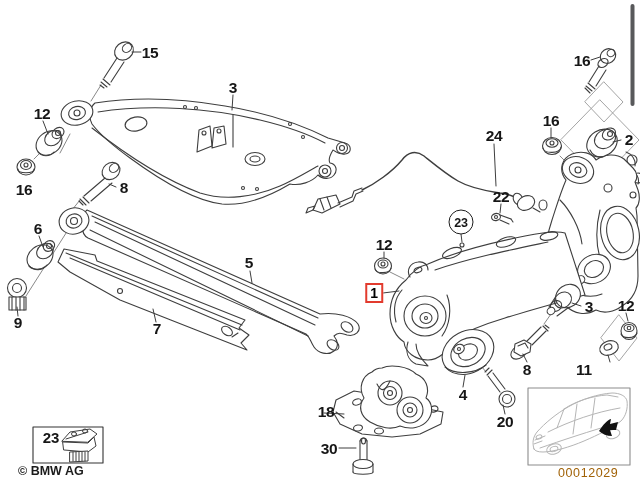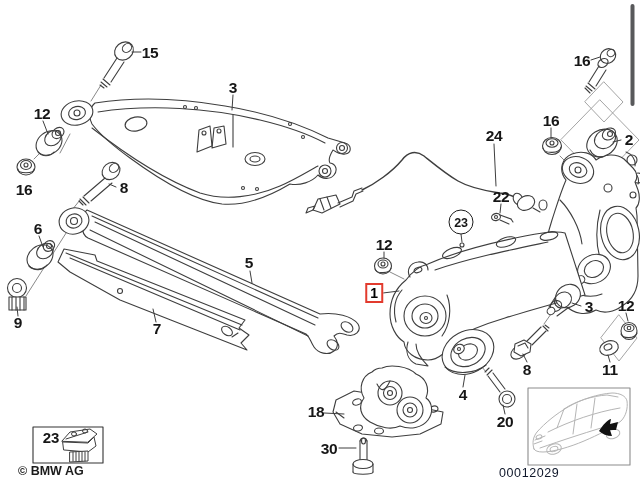--- a/index.html
+++ b/index.html
@@ -11,22 +11,22 @@
            letter-spacing:-0.3px;white-space:nowrap;cursor:default;}
   .callout.circ{width:23px;height:23px;border:1.6px solid #1d1d1d;border-radius:50%;
            display:flex;align-items:center;justify-content:center;font-size:12.5px;
            background:#fff;}
   .callout.sel{border:2px solid #e23b2e;background:#fff;padding:0 3px;
            font-size:14px;line-height:16px;color:#000;}
   .legend-label{position:absolute;transform:translate(-50%,-50%);
            font:700 15px "Liberation Sans",sans-serif;color:#161616;}
   .copyright{position:absolute;left:18px;top:464px;
            font:700 12.5px "Liberation Sans",sans-serif;color:#1b1b1b;}
-  .imgnum{position:absolute;left:499px;top:466px;
-           font:400 12.5px "Liberation Sans",sans-serif;color:#0f172a;letter-spacing:.6px;}
+  .imgnum{position:absolute;left:558px;top:466px;
+           font:400 12.5px "Liberation Sans",sans-serif;color:#a16207;letter-spacing:.6px;}
 </style>
 </head>
 <body>
 
 <div id="stage">
 
 <svg id="art" width="640" height="480" viewBox="0 0 640 480" fill="none" stroke="#3e3e3e" stroke-width="1.1" stroke-linecap="round" stroke-linejoin="round">
 
   <g stroke="#9a9a9a" stroke-width="0.9">
     <polygon points="604,82 623,102 604,122 585,102"></polygon>
@@ -407,23 +407,23 @@
   <span class="callout" style="left:551px;top:121px">16</span>
   <span class="callout" style="left:494px;top:136px">24</span>
   <span class="callout" style="left:629px;top:140px">2</span>
   <span class="callout" style="left:501px;top:197px">22</span>
   <span class="callout circ" style="left:461px;top:222px">23</span>
   <span class="callout" style="left:384px;top:245px">12</span>
   <span class="callout sel" style="left:374px;top:293px">1</span>
   <span class="callout" style="left:589px;top:307px">3</span>
   <span class="callout" style="left:626px;top:306px">12</span>
   <span class="callout" style="left:527px;top:370px">8</span>
-  <span class="callout" style="left:610px;top:370px">11</span>
+  <span class="callout" style="left:584px;top:370px">11</span>
   <span class="callout" style="left:463px;top:395px">4</span>
   <span class="callout" style="left:505px;top:422px">20</span>
-  <span class="callout" style="left:316px;top:412px">18</span>
+  <span class="callout" style="left:326px;top:412px">18</span>
   <span class="callout" style="left:329px;top:449px">30</span>
 
   <span class="legend-label" style="left:51px;top:437px">23</span>
 
   <div class="copyright">© BMW AG</div>
   <div class="imgnum">00012029</div>
 </div>
 
 </body></html>

